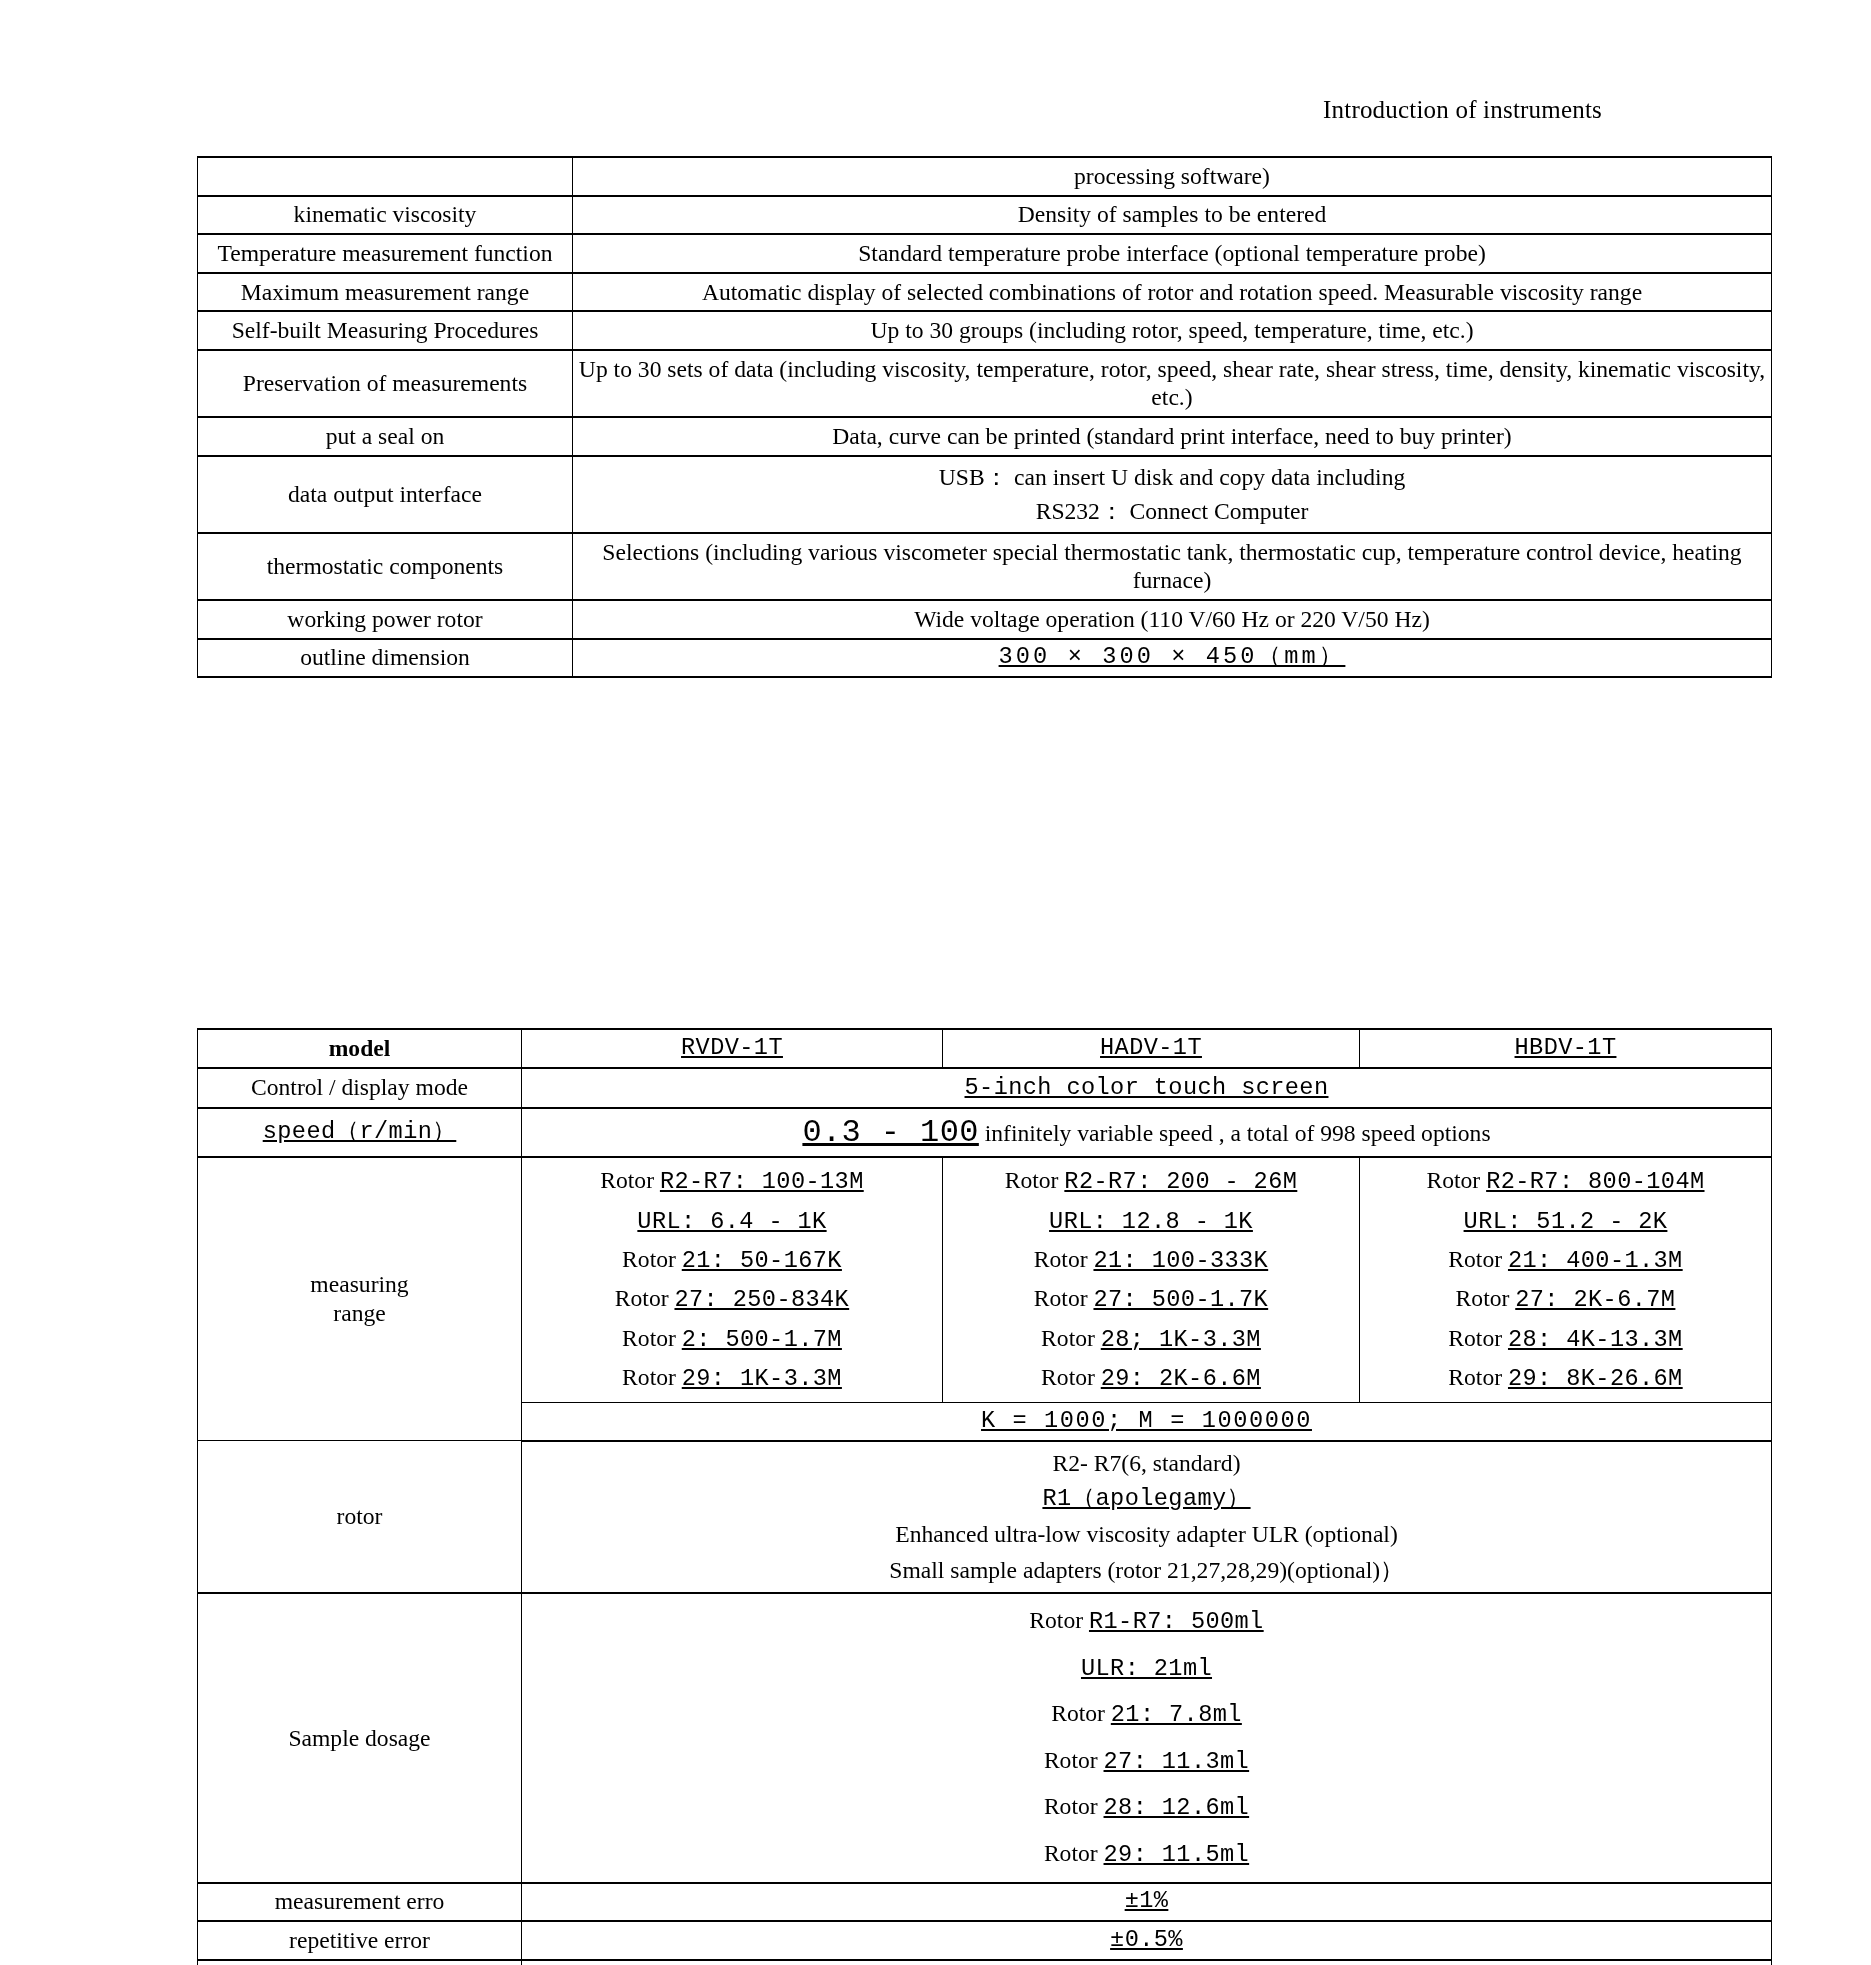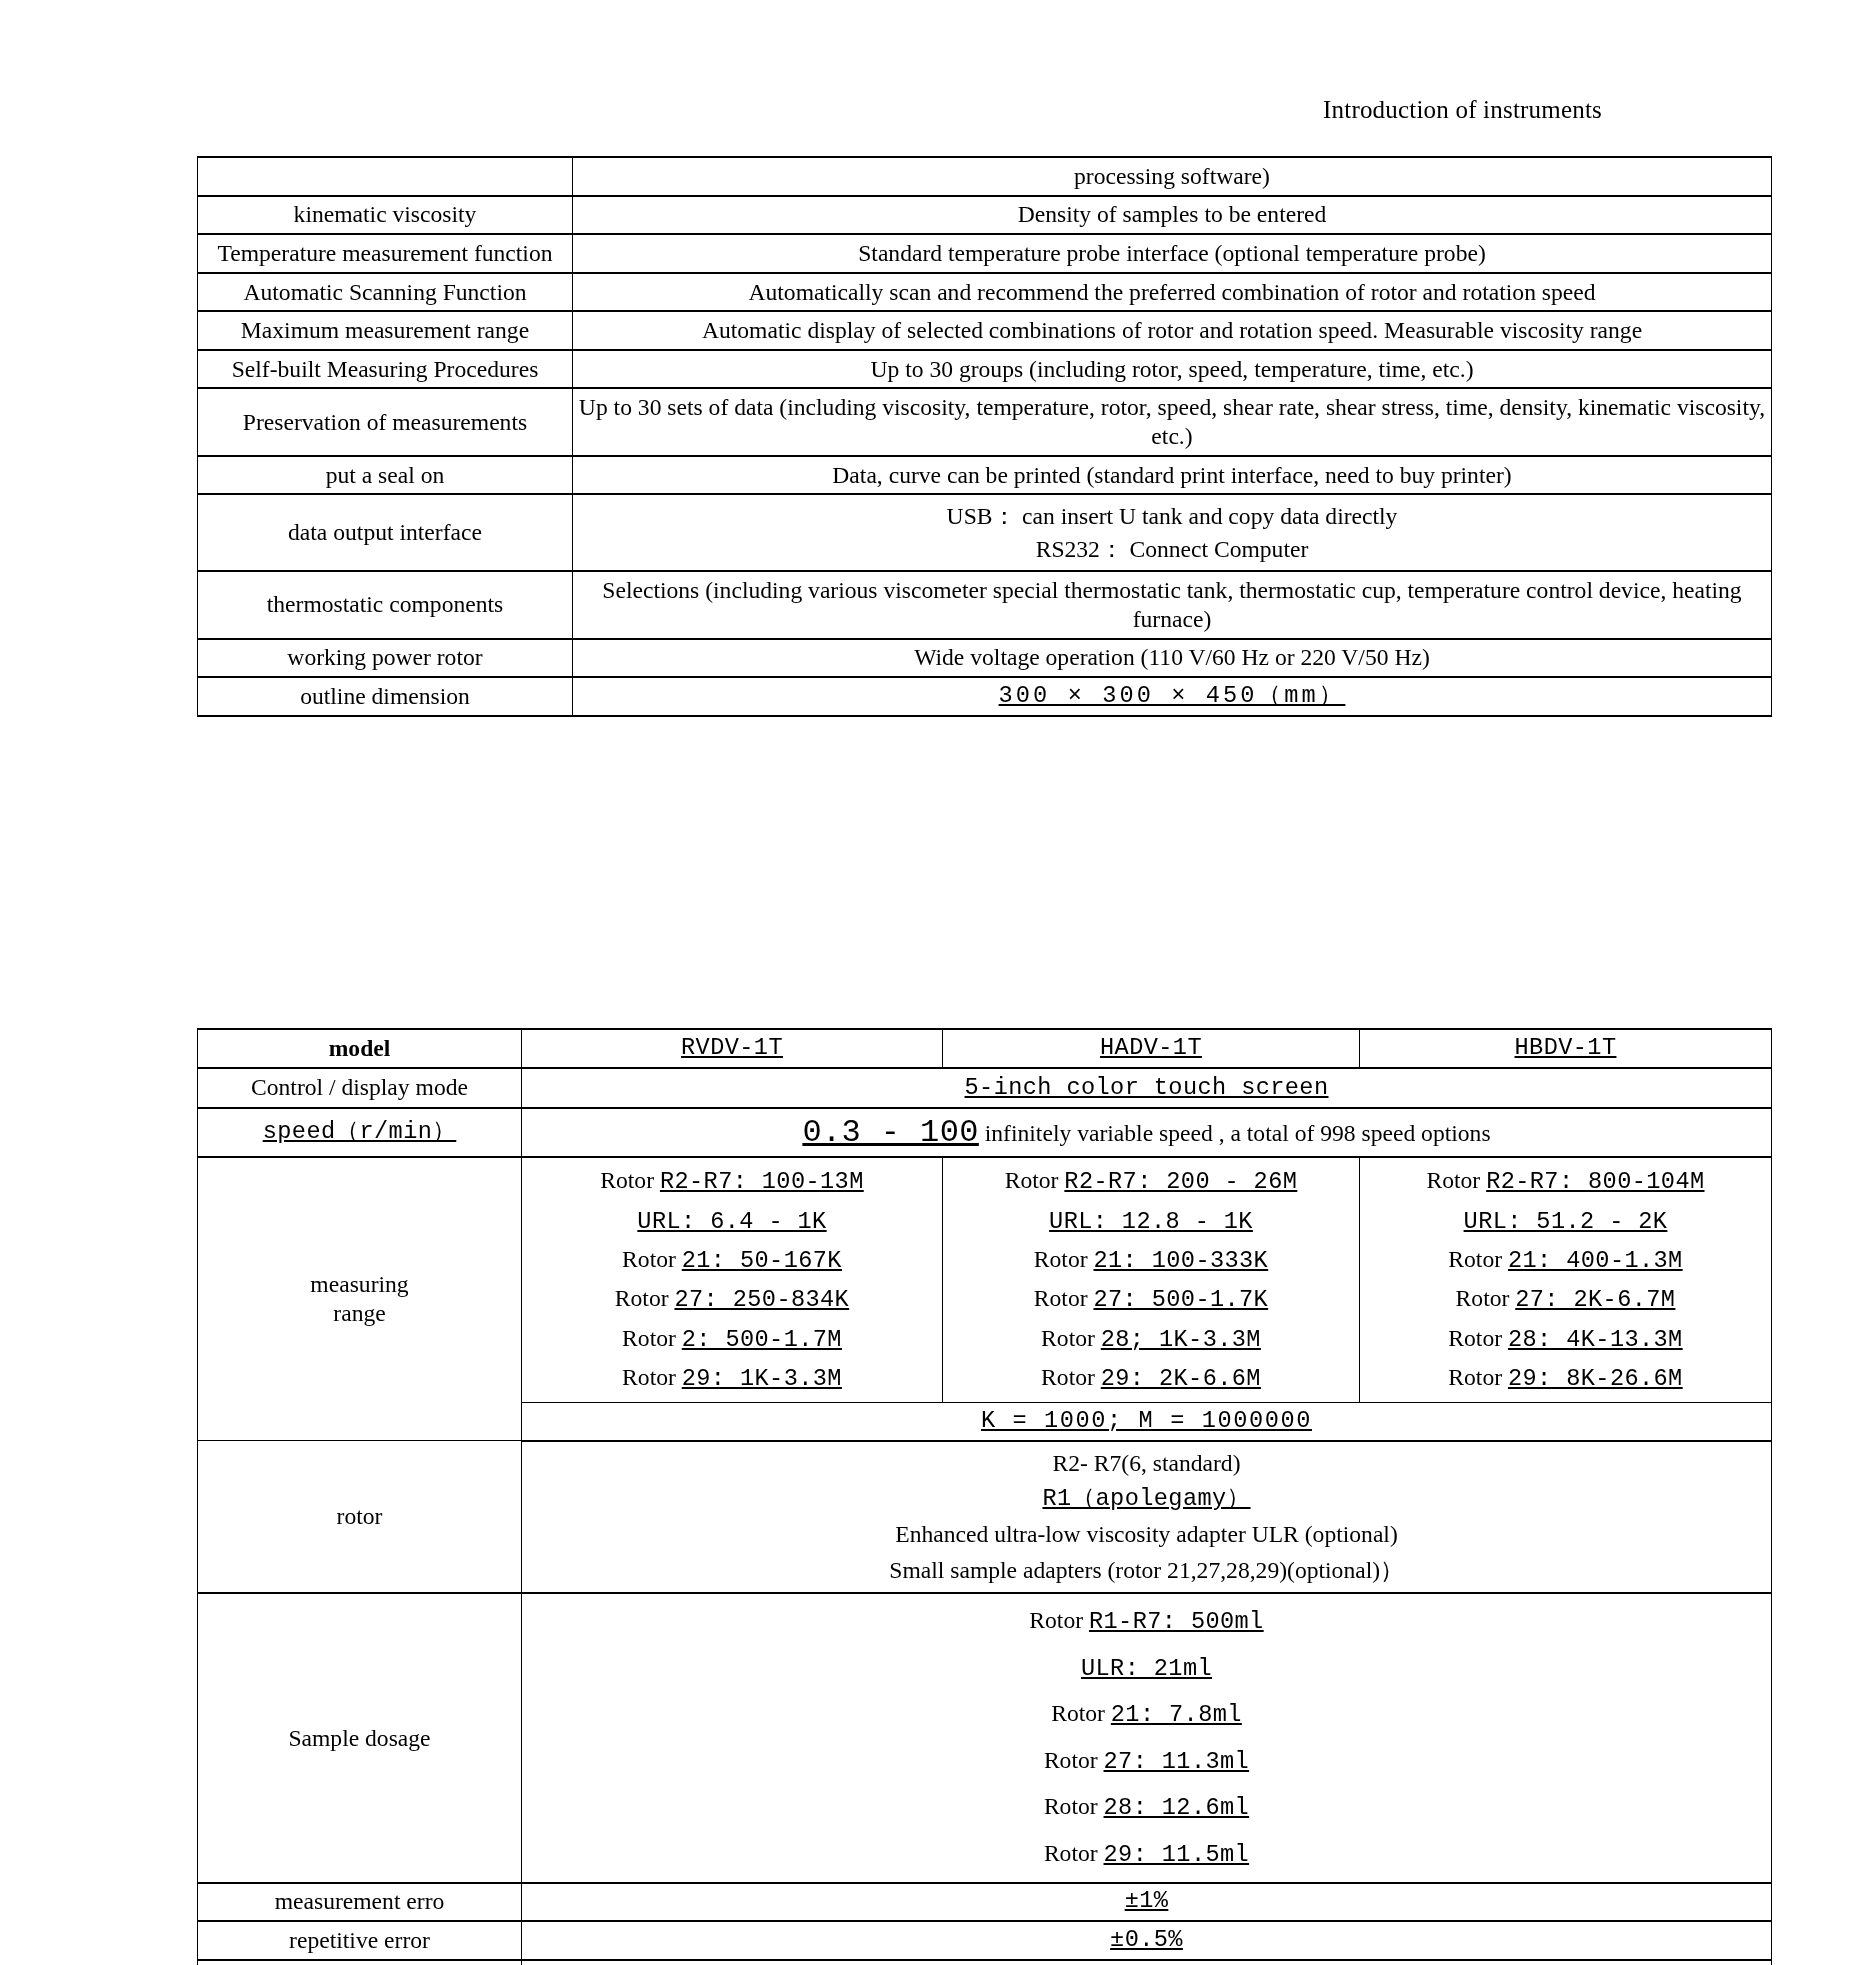--- a/index.html
+++ b/index.html
@@ -123,44 +123,40 @@
       </tr>
       <tr class="thick-bot">
         <td>kinematic viscosity</td>
         <td>Density of samples to be entered</td>
       </tr>
       <tr class="thick-bot">
         <td>Temperature measurement function</td>
         <td>Standard temperature probe interface (optional temperature probe)</td>
       </tr>
       <tr class="thick-bot">
-        <td>Automatic Scanning Function</td>
-        <td class="nowrap">Automatically scan and recommend the preferred combination of rotor and rotation speed</td>
-      </tr>
-      <tr class="thick-bot">
         <td>Maximum measurement range</td>
         <td>Automatic display of selected combinations of rotor and rotation speed. Measurable viscosity range</td>
       </tr>
       <tr class="thick-bot">
         <td>Self-built Measuring Procedures</td>
         <td>Up to 30 groups (including rotor, speed, temperature, time, etc.)</td>
       </tr>
       <tr class="thick-bot">
         <td>Preservation of measurements</td>
         <td>Up to 30 sets of data (including viscosity, temperature, rotor, speed, shear rate, shear stress, time, density, kinematic viscosity, etc.)</td>
       </tr>
       <tr class="thick-bot">
         <td>put a seal on</td>
         <td>Data, curve can be printed (standard print interface, need to buy printer)</td>
       </tr>
       <tr class="thick-bot">
         <td>data output interface</td>
         <td>
           <div class="cell-lines">
-            <div>USB： can insert U tank and copy data directly</div>
+            <div>USB： can insert U disk and copy data including</div>
             <div>RS232： Connect Computer</div>
           </div>
         </td>
       </tr>
       <tr class="thick-bot">
         <td>thermostatic components</td>
         <td>Selections (including various viscometer special thermostatic tank, thermostatic cup, temperature control device, heating furnace)</td>
       </tr>
       <tr class="thick-bot">
         <td>working power rotor</td>

